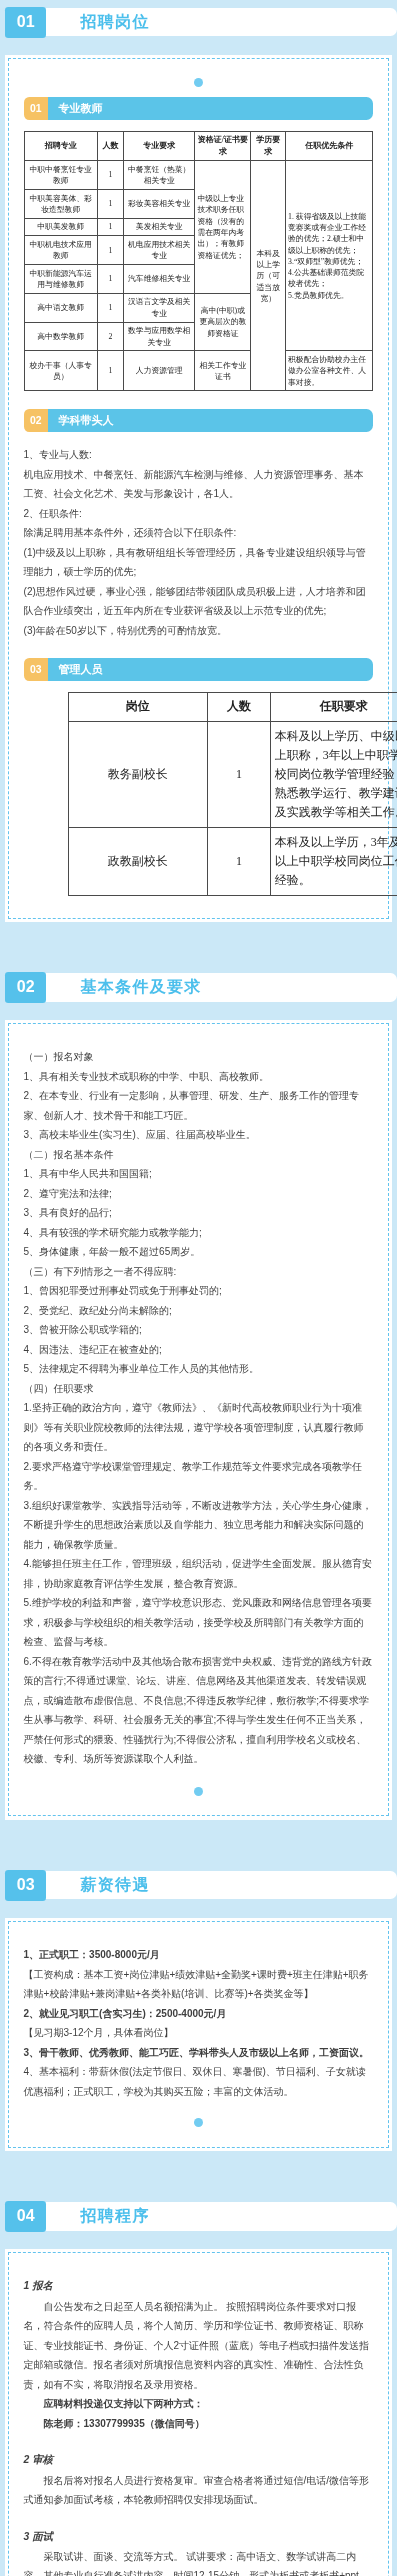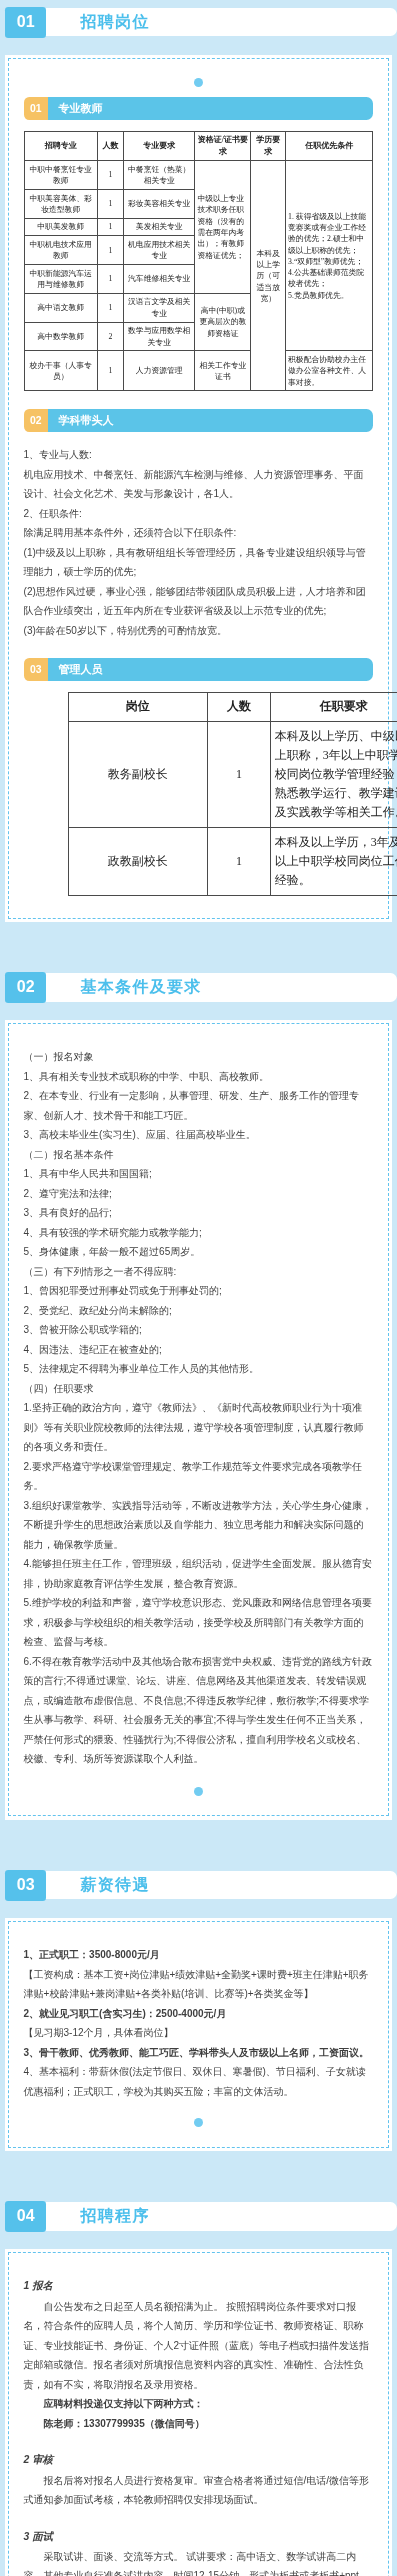--- a/index.html
+++ b/index.html
@@ -143,21 +143,21 @@
 
     <div class="sub" style="margin-top:18px;">
       <span class="sub-num">02</span>
       <span class="sub-title">学科带头人</span>
     </div>
 
     <div class="paras" style="margin-top:13px;">
 
         <p class="para" data-variant="n">1、专业与人数:</p>
 
-        <p class="para" data-variant="n">机电应用技术、中餐烹饪、新能源汽车检测与维修、人力资源管理事务、平面设计、社会文化艺术、美发与形象设计，各1人。</p>
+        <p class="para" data-variant="n">机电应用技术、中餐烹饪、新能源汽车检测与维修、人力资源管理事务、基本工资、社会文化艺术、美发与形象设计，各1人。</p>
 
         <p class="para" data-variant="n">2、任职条件:</p>
 
         <p class="para" data-variant="n">除满足聘用基本条件外，还须符合以下任职条件:</p>
 
         <p class="para" data-variant="n">(1)中级及以上职称，具有教研组组长等管理经历，具备专业建设组织领导与管理能力，硕士学历的优先;</p>
 
         <p class="para" data-variant="n">(2)思想作风过硬，事业心强，能够团结带领团队成员积极上进，人才培养和团队合作业绩突出，近五年内所在专业获评省级及以上示范专业的优先;</p>
 
         <p class="para" data-variant="n">(3)年龄在50岁以下，特别优秀的可酌情放宽。</p>

